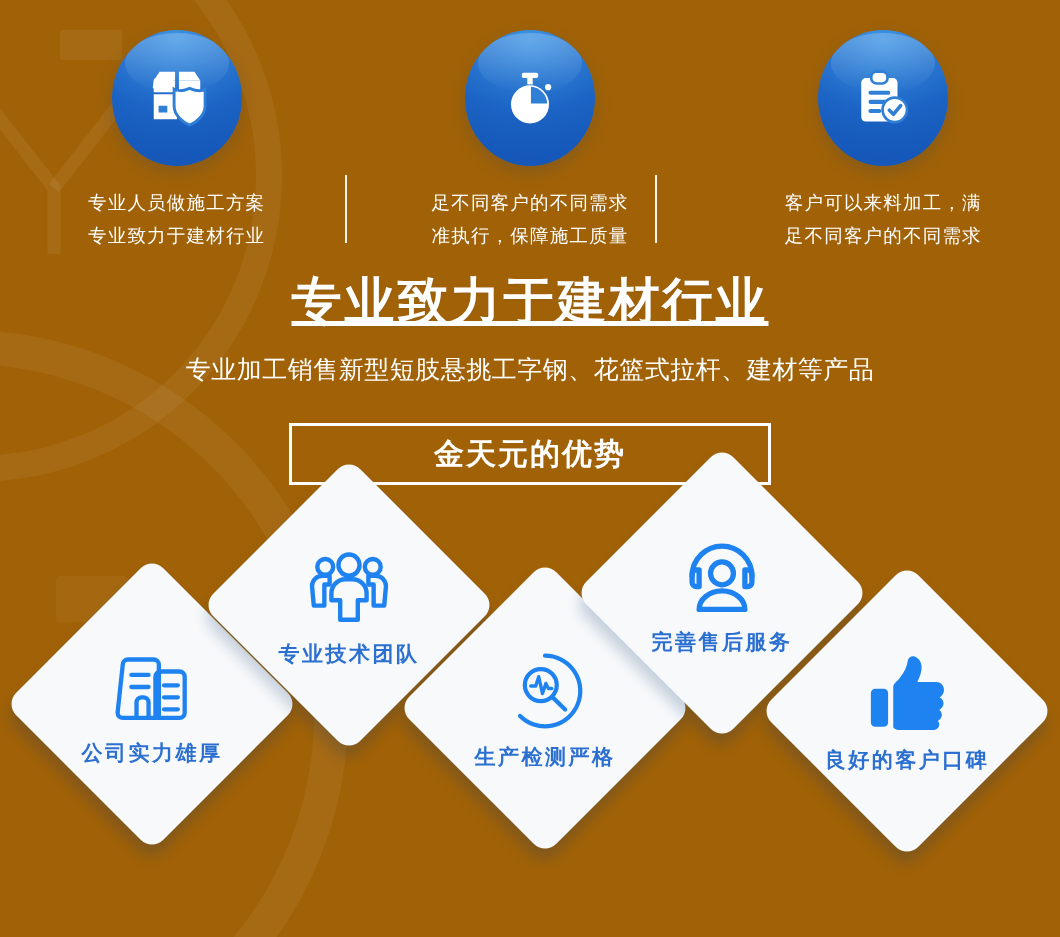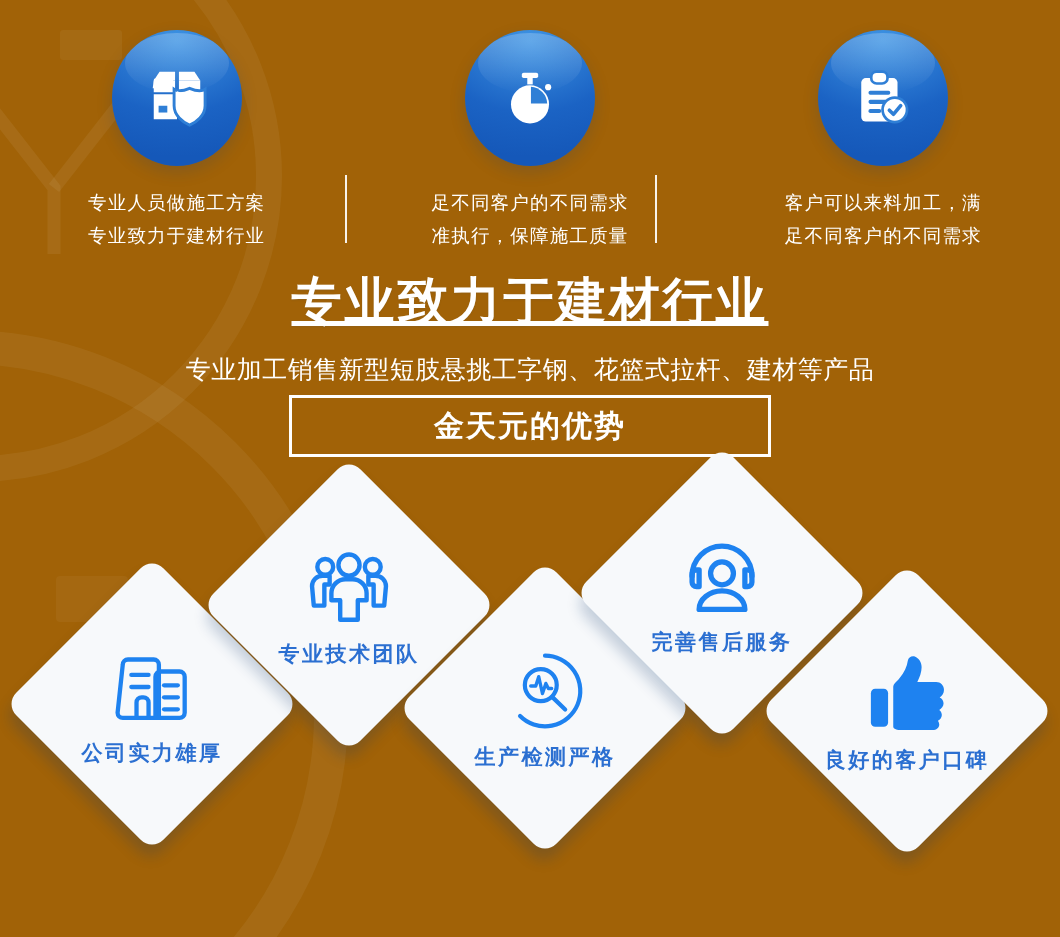--- a/index.html
+++ b/index.html
@@ -78,21 +78,21 @@
     font-family:"DejaVu Sans","Liberation Sans",sans-serif;
     text-shadow:0 1px 2px rgba(20,70,130,0.10);
     text-decoration:underline;
   }
   .h-sub{
     margin-top:26px;color:#ffffff;font-size:25px;letter-spacing:.5px;
     line-height:34px;
     font-family:"DejaVu Sans","Liberation Sans",sans-serif;
   }
   .h-box{
-    margin:8px auto 0;width:476px;height:56px;
+    margin:36px auto 0;width:476px;height:56px;
     border:3px solid #ffffff;
     display:flex;align-items:center;justify-content:center;
   }
   .h-box span{
     color:#ffffff;font-weight:bold;font-size:30px;letter-spacing:2px;
     font-family:"DejaVu Sans","Liberation Sans",sans-serif;
   }
 
   
   .diamonds{position:absolute;left:0;top:0;width:1060px;height:937px;}

